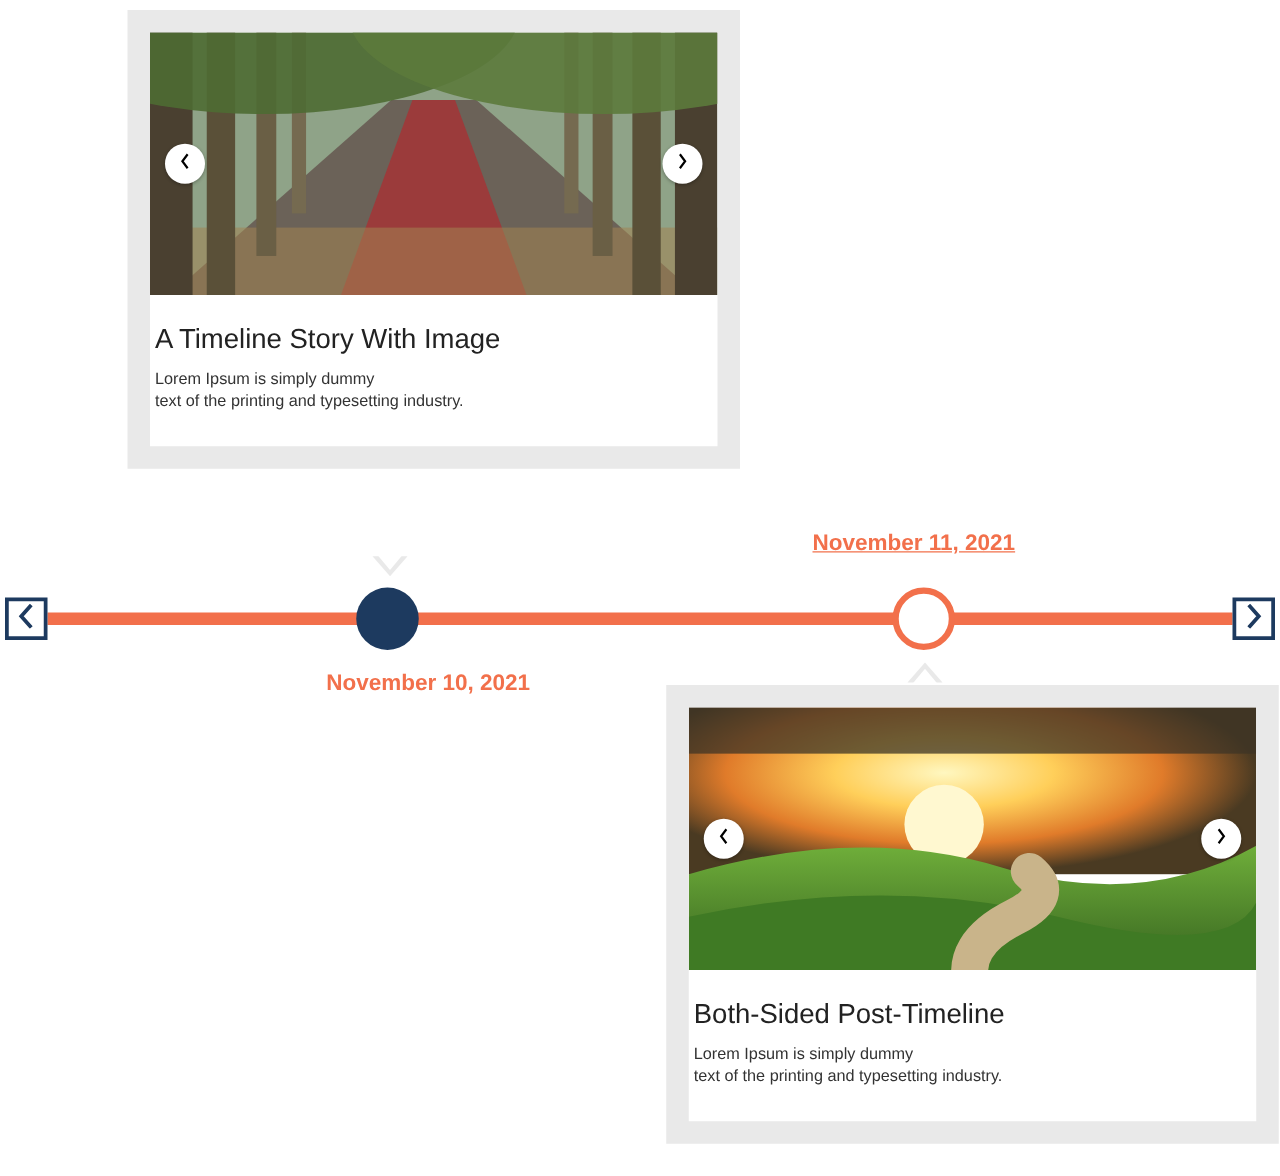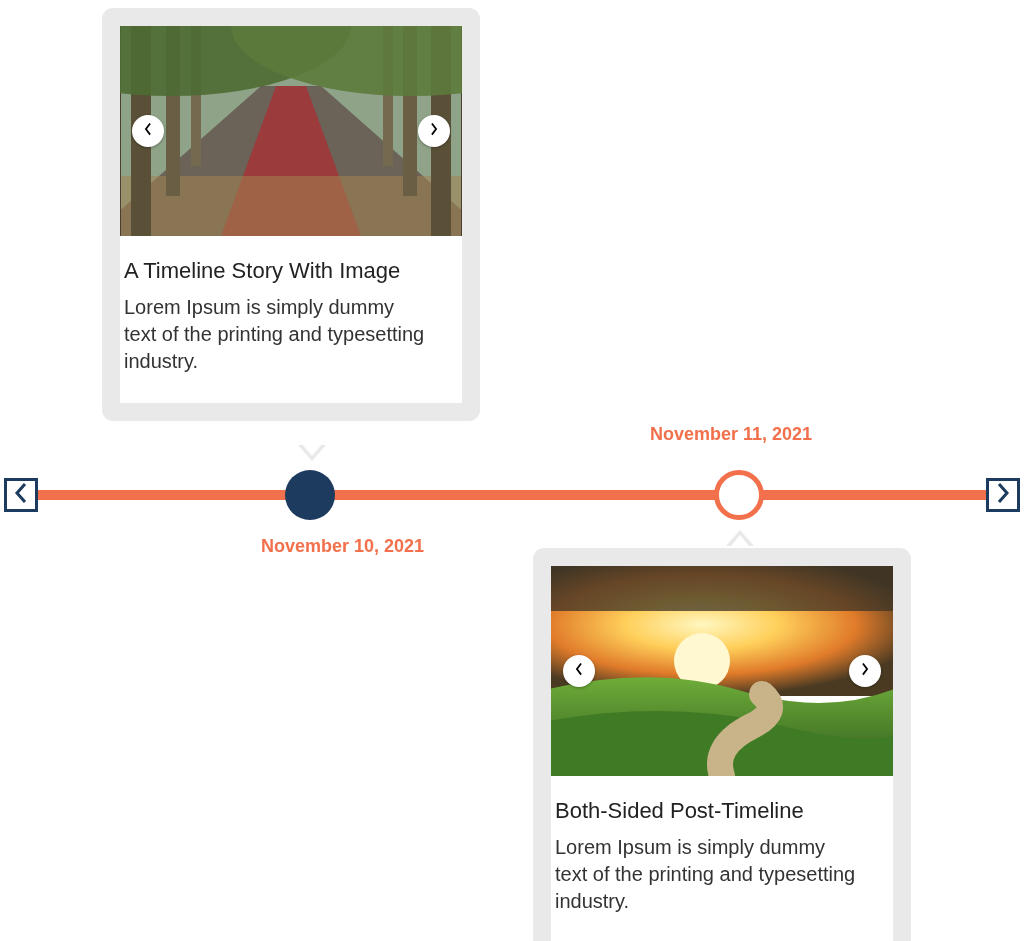--- a/index.html
+++ b/index.html
@@ -61,21 +61,21 @@
 
   
   .date-label {
     position: absolute;
     color: #f2704b;
     font-weight: 700;
     font-size: 18px;
     white-space: nowrap;
   }
   .date-below { top: 536px; left: 225px; margin-left: 36px; }
-  .date-above { top: 424px; left: 650px; }
+  .date-above { top: 424px; left: 650px; text-decoration: underline; }
 
   
   .caret {
     position: absolute;
     width: 0; height: 0;
     border-left: 14px solid transparent;
     border-right: 14px solid transparent;
   }
   .caret-down { 
     border-top: 16px solid #e9e9e9;
@@ -98,24 +98,23 @@
     position: absolute;
     top: 5px; left: -10px;
     border-left: 10px solid transparent;
     border-right: 10px solid transparent;
     border-bottom: 12px solid #fff;
   }
 
   
   .card {
     position: absolute;
-    width: 378px;
+    width: 490px;
     background: #e9e9e9;
     padding: 18px;
-    border-radius: 11px;
   }
   .card-inner {
     background: #fff;
     padding-bottom: 28px;
   }
   .card-top { left: 102px; top: 8px; }
   .card-bot { left: 533px; top: 548px; }
 
   
   .imgwrap {
@@ -144,21 +143,21 @@
   .round-prev { left: 12px; }
   .round-next { right: 12px; }
 
   .card h3 {
     font-size: 22px;
     font-weight: 400;
     color: #222;
     padding: 22px 4px 10px 4px;
   }
   .card p {
-    font-size: 20px;
+    font-size: 13px;
     line-height: 1.35;
     color: #333;
     padding: 0 4px;
     white-space: pre-line;
   }
 </style>
 </head>
 <body>
 
 <div class="axis"></div>

